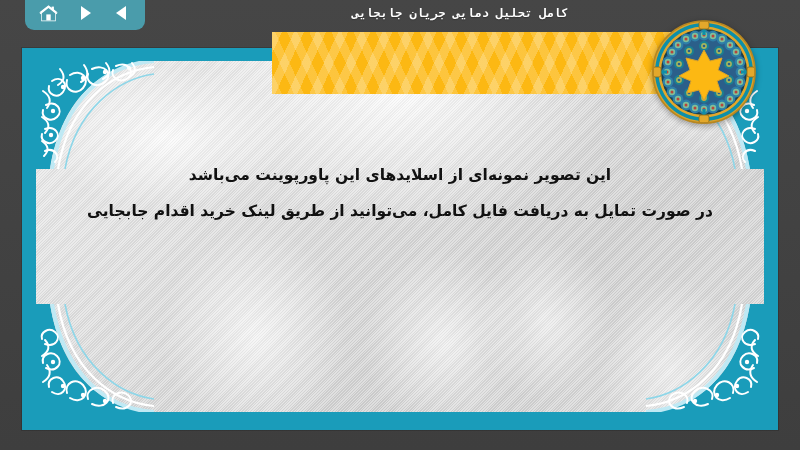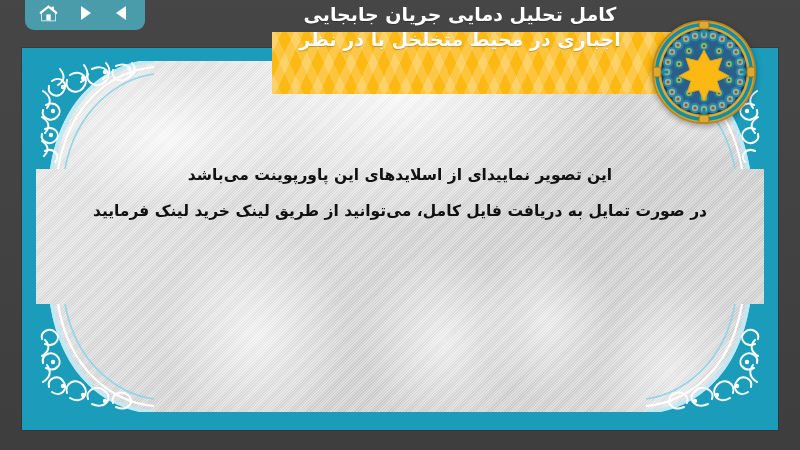--- a/index.html
+++ b/index.html
@@ -95,25 +95,26 @@
         rgba(255,255,255,0) 9px, rgba(255,255,255,0) 20px);
   }
 
   
   #titletext{
     position:absolute;
     left:250px;top:2px;width:420px;
     z-index:35;
     text-align:center;
     color:#ffffff;
-    font-size:19px;
+    font-size:12px;
     line-height:25px;
     font-weight:600;
     text-shadow:0 1px 1px rgba(0,0,0,.25);
     pointer-events:none;
+    font-family:Liberation Mono, monospace;
   }
   #titletext div{white-space:nowrap;}
 
   
   #medallion{
     position:absolute;
     left:652px;top:20px;width:104px;height:104px;
     z-index:36;
     filter:drop-shadow(0 2px 3px rgba(0,0,0,.35));
   }
@@ -254,32 +255,31 @@
         </g>
         <g fill="#ffffff">
           <circle cx="27" cy="26" r="2.2"></circle>
             <circle cx="47" cy="17" r="2.2"></circle>
           <circle cx="69" cy="11" r="2.2"></circle>
             <circle cx="17" cy="50" r="2.2"></circle>
         </g>
       </svg>
 
       <div id="bodytext">
-        <div>این تصویر نمایید‌ای از اسلایدهای این پاورپوینت می‌باشد</div>
-        <div>در صورت تمایل به دریافت فایل کامل، می‌توانید از طریق لینک خرید لینک فرمایید</div>
+        <div>این تصویر نمونه‌ای از اسلایدهای این پاورپوینت می‌باشد</div>
+        <div>در صورت تمایل به دریافت فایل کامل، می‌توانید از طریق لینک خرید اقدام جابجایی</div>
       </div>
 
     </div>
   </div>
 
   <div id="titleband"></div>
 
   <div id="titletext">
     <div>کامل تحلیل دمایی جریان جابجایی</div>
-    <div>اجباری در محیط متخلخل با در نظر</div>
   </div>
 
   <svg id="medallion" viewBox="0 0 104 104">
     <defs>
       <g id="pet">
         <circle cx="0" cy="0" r="5.4" fill="#2e7fa8"></circle>
         <circle cx="0" cy="0" r="3.2" fill="#7fbf9a"></circle>
         <circle cx="0" cy="0" r="1.5" fill="#b9453a"></circle>
       </g>
       <g id="pet2">

